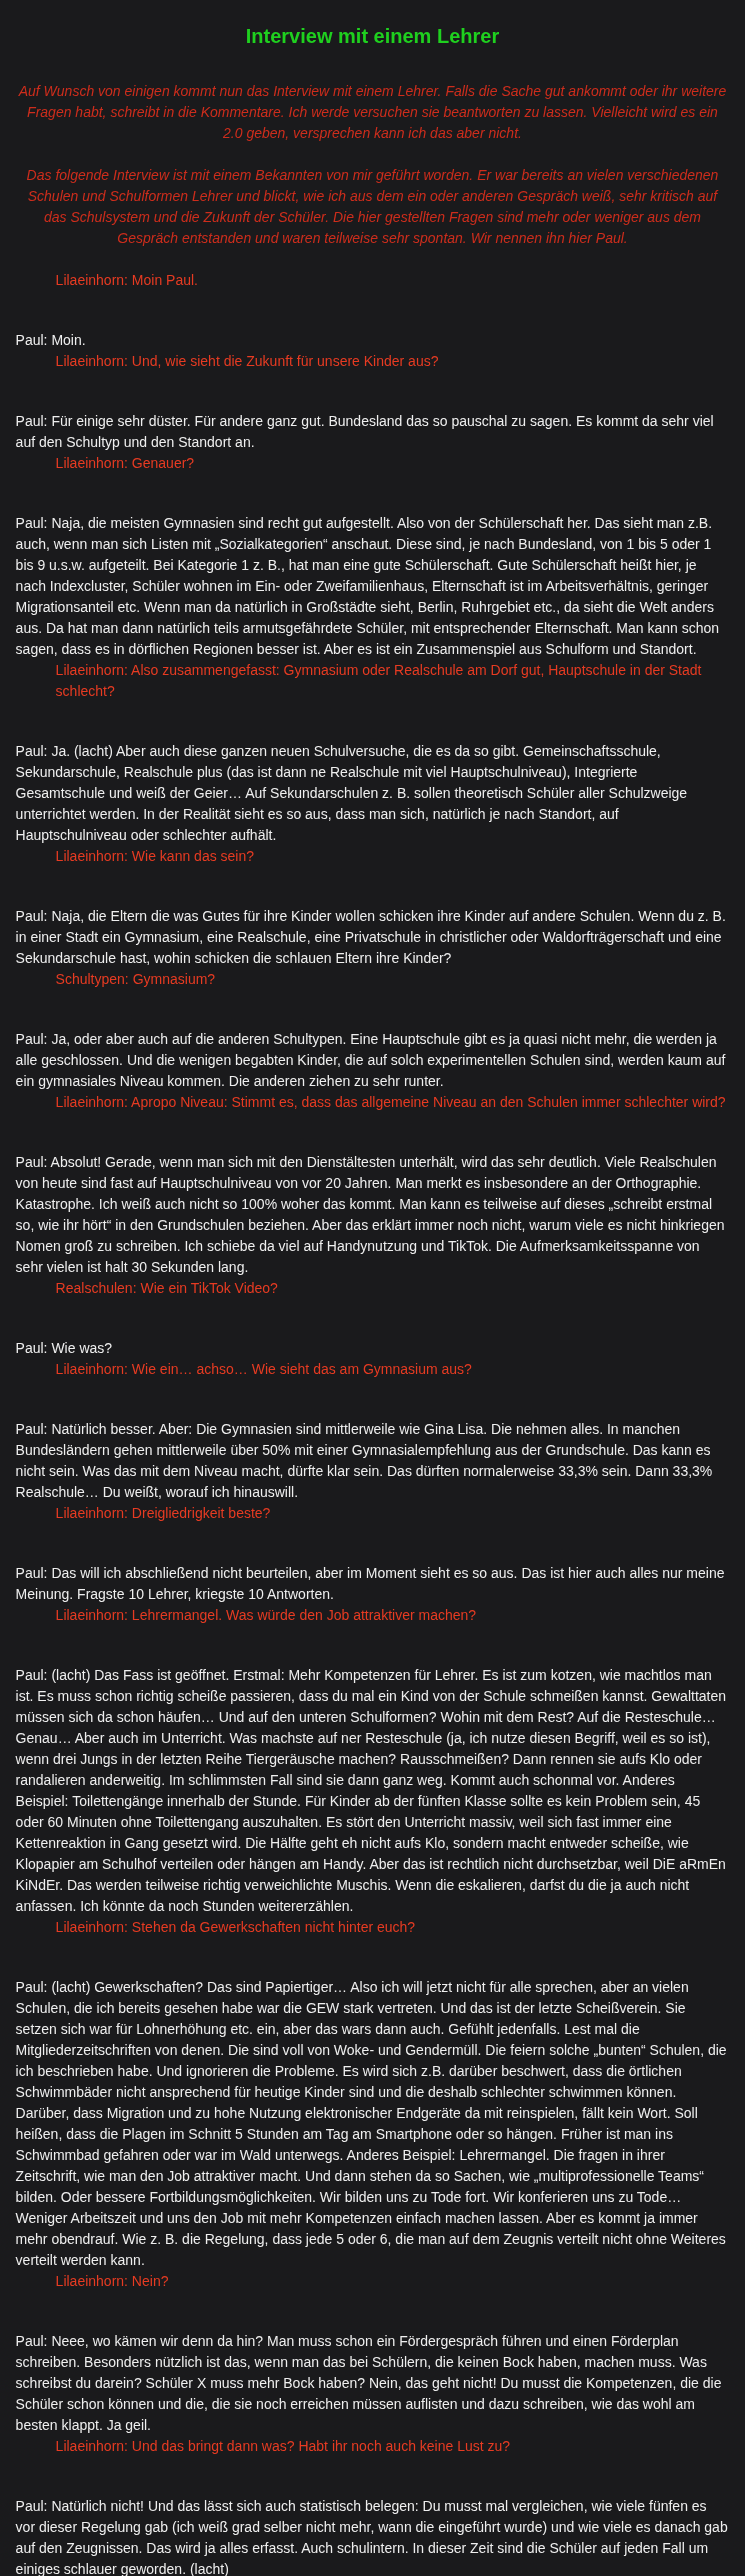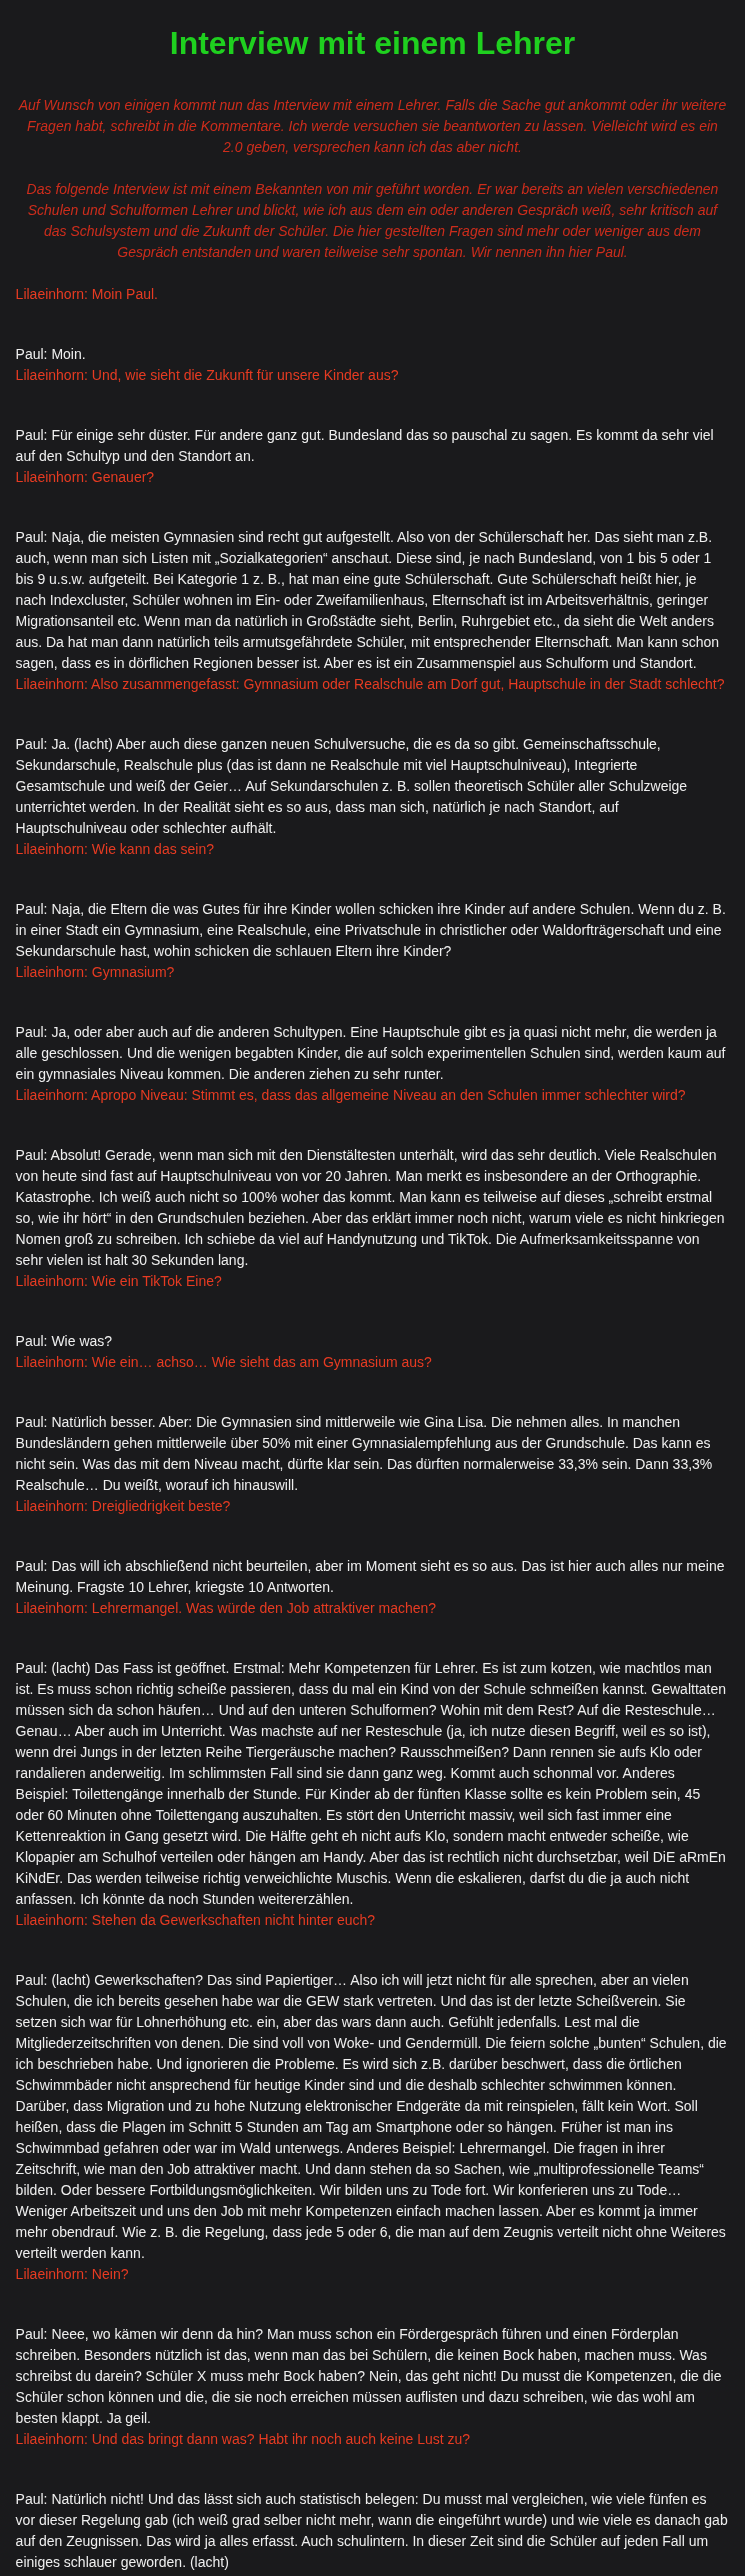--- a/index.html
+++ b/index.html
@@ -17,42 +17,42 @@
     font-family:"Liberation Sans","DejaVu Sans",sans-serif;
     -webkit-font-smoothing:antialiased;
   }
   .page{
     padding:18.4px 15.6px 28px 15.6px;
     box-sizing:border-box;
   }
   h1.title{
     color:var(--title);
     text-align:center;
-    font-size:32px;
+    font-size:20px;
     font-weight:bold;
     margin:7px 0 33px 0;
     letter-spacing:0;
   }
   .intro p{
     color:var(--intro);
     font-style:italic;
     font-size:14px;
     line-height:21px;
     margin:0 0 21px 0;
     text-align:center;
   }
   .dialogue{
     margin-top:21px;
   }
   .dialogue .turn{
     font-size:14px;
     line-height:21px;
     margin:0;
   }
-  .dialogue .turn.question{color:var(--question);}
+  .dialogue .turn.question{color:var(--question);margin-left:40px;}
   .dialogue .turn.answer{color:var(--answer);margin-top:39px;}
 </style>
 </head>
 <body>
 
 <div class="page">
   <h1 class="title">Interview mit einem Lehrer</h1>
 
   <div class="intro">
     <p>Auf Wunsch von einigen kommt nun das Interview mit einem Lehrer. Falls die Sache gut ankommt oder ihr weitere Fragen habt, schreibt in die Kommentare. Ich werde versuchen sie beantworten zu lassen. Vielleicht wird es ein 2.0 geben, versprechen kann ich das aber nicht.</p>
@@ -63,25 +63,25 @@
       <div class="turn question">Lilaeinhorn: Moin Paul.</div>
       <div class="turn answer">Paul: Moin.</div>
       <div class="turn question">Lilaeinhorn: Und, wie sieht die Zukunft für unsere Kinder aus?</div>
       <div class="turn answer">Paul: Für einige sehr düster. Für andere ganz gut. Bundesland das so pauschal zu sagen. Es kommt da sehr viel auf den Schultyp und den Standort an.</div>
       <div class="turn question">Lilaeinhorn: Genauer?</div>
       <div class="turn answer">Paul: Naja, die meisten Gymnasien sind recht gut aufgestellt. Also von der Schülerschaft her. Das sieht man z.B. auch, wenn man sich Listen mit „Sozialkategorien“ anschaut. Diese sind, je nach Bundesland, von 1 bis 5 oder 1 bis 9 u.s.w. aufgeteilt. Bei Kategorie 1 z. B., hat man eine gute Schülerschaft. Gute Schülerschaft heißt hier, je nach Indexcluster, Schüler wohnen im Ein- oder Zweifamilienhaus, Elternschaft ist im Arbeitsverhältnis, geringer Migrationsanteil etc. Wenn man da natürlich in Großstädte sieht, Berlin, Ruhrgebiet etc., da sieht die Welt anders aus. Da hat man dann natürlich teils armutsgefährdete Schüler, mit entsprechender Elternschaft. Man kann schon sagen, dass es in dörflichen Regionen besser ist. Aber es ist ein Zusammenspiel aus Schulform und Standort.</div>
       <div class="turn question">Lilaeinhorn: Also zusammengefasst: Gymnasium oder Realschule am Dorf gut, Hauptschule in der Stadt schlecht?</div>
       <div class="turn answer">Paul: Ja. (lacht) Aber auch diese ganzen neuen Schulversuche, die es da so gibt. Gemeinschaftsschule, Sekundarschule, Realschule plus (das ist dann ne Realschule mit viel Hauptschulniveau), Integrierte Gesamtschule und weiß der Geier… Auf Sekundarschulen z. B. sollen theoretisch Schüler aller Schulzweige unterrichtet werden. In der Realität sieht es so aus, dass man sich, natürlich je nach Standort, auf Hauptschulniveau oder schlechter aufhält.</div>
       <div class="turn question">Lilaeinhorn: Wie kann das sein?</div>
       <div class="turn answer">Paul: Naja, die Eltern die was Gutes für ihre Kinder wollen schicken ihre Kinder auf andere Schulen. Wenn du z. B. in einer Stadt ein Gymnasium, eine Realschule, eine Privatschule in christlicher oder Waldorfträgerschaft und eine Sekundarschule hast, wohin schicken die schlauen Eltern ihre Kinder?</div>
-      <div class="turn question">Lilaeinhorn: Gymnasium?</div>
+      <div class="turn question">Schultypen: Gymnasium?</div>
       <div class="turn answer">Paul: Ja, oder aber auch auf die anderen Schultypen. Eine Hauptschule gibt es ja quasi nicht mehr, die werden ja alle geschlossen. Und die wenigen begabten Kinder, die auf solch experimentellen Schulen sind, werden kaum auf ein gymnasiales Niveau kommen. Die anderen ziehen zu sehr runter.</div>
       <div class="turn question">Lilaeinhorn: Apropo Niveau: Stimmt es, dass das allgemeine Niveau an den Schulen immer schlechter wird?</div>
       <div class="turn answer">Paul: Absolut! Gerade, wenn man sich mit den Dienstältesten unterhält, wird das sehr deutlich. Viele Realschulen von heute sind fast auf Hauptschulniveau von vor 20 Jahren. Man merkt es insbesondere an der Orthographie. Katastrophe. Ich weiß auch nicht so 100% woher das kommt. Man kann es teilweise auf dieses „schreibt erstmal so, wie ihr hört“ in den Grundschulen beziehen. Aber das erklärt immer noch nicht, warum viele es nicht hinkriegen Nomen groß zu schreiben. Ich schiebe da viel auf Handynutzung und TikTok. Die Aufmerksamkeitsspanne von sehr vielen ist halt 30 Sekunden lang.</div>
-      <div class="turn question">Lilaeinhorn: Wie ein TikTok Eine?</div>
+      <div class="turn question">Realschulen: Wie ein TikTok Video?</div>
       <div class="turn answer">Paul: Wie was?</div>
       <div class="turn question">Lilaeinhorn: Wie ein… achso… Wie sieht das am Gymnasium aus?</div>
       <div class="turn answer">Paul: Natürlich besser. Aber: Die Gymnasien sind mittlerweile wie Gina Lisa. Die nehmen alles. In manchen Bundesländern gehen mittlerweile über 50% mit einer Gymnasialempfehlung aus der Grundschule. Das kann es nicht sein. Was das mit dem Niveau macht, dürfte klar sein. Das dürften normalerweise 33,3% sein. Dann 33,3% Realschule… Du weißt, worauf ich hinauswill.</div>
       <div class="turn question">Lilaeinhorn: Dreigliedrigkeit beste?</div>
       <div class="turn answer">Paul: Das will ich abschließend nicht beurteilen, aber im Moment sieht es so aus. Das ist hier auch alles nur meine Meinung. Fragste 10 Lehrer, kriegste 10 Antworten.</div>
       <div class="turn question">Lilaeinhorn: Lehrermangel. Was würde den Job attraktiver machen?</div>
       <div class="turn answer">Paul: (lacht) Das Fass ist geöffnet. Erstmal: Mehr Kompetenzen für Lehrer. Es ist zum kotzen, wie machtlos man ist. Es muss schon richtig scheiße passieren, dass du mal ein Kind von der Schule schmeißen kannst. Gewalttaten müssen sich da schon häufen… Und auf den unteren Schulformen? Wohin mit dem Rest? Auf die Resteschule… Genau… Aber auch im Unterricht. Was machste auf ner Resteschule (ja, ich nutze diesen Begriff, weil es so ist), wenn drei Jungs in der letzten Reihe Tiergeräusche machen? Rausschmeißen? Dann rennen sie aufs Klo oder randalieren anderweitig. Im schlimmsten Fall sind sie dann ganz weg. Kommt auch schonmal vor. Anderes Beispiel: Toilettengänge innerhalb der Stunde. Für Kinder ab der fünften Klasse sollte es kein Problem sein, 45 oder 60 Minuten ohne Toilettengang auszuhalten. Es stört den Unterricht massiv, weil sich fast immer eine Kettenreaktion in Gang gesetzt wird. Die Hälfte geht eh nicht aufs Klo, sondern macht entweder scheiße, wie Klopapier am Schulhof verteilen oder hängen am Handy. Aber das ist rechtlich nicht durchsetzbar, weil DiE aRmEn KiNdEr. Das werden teilweise richtig verweichlichte Muschis. Wenn die eskalieren, darfst du die ja auch nicht anfassen. Ich könnte da noch Stunden weitererzählen.</div>
       <div class="turn question">Lilaeinhorn: Stehen da Gewerkschaften nicht hinter euch?</div>
       <div class="turn answer">Paul: (lacht) Gewerkschaften? Das sind Papiertiger… Also ich will jetzt nicht für alle sprechen, aber an vielen Schulen, die ich bereits gesehen habe war die GEW stark vertreten. Und das ist der letzte Scheißverein. Sie setzen sich war für Lohnerhöhung etc. ein, aber das wars dann auch. Gefühlt jedenfalls. Lest mal die Mitgliederzeitschriften von denen. Die sind voll von Woke- und Gendermüll. Die feiern solche „bunten“ Schulen, die ich beschrieben habe. Und ignorieren die Probleme. Es wird sich z.B. darüber beschwert, dass die örtlichen Schwimmbäder nicht ansprechend für heutige Kinder sind und die deshalb schlechter schwimmen können. Darüber, dass Migration und zu hohe Nutzung elektronischer Endgeräte da mit reinspielen, fällt kein Wort. Soll heißen, dass die Plagen im Schnitt 5 Stunden am Tag am Smartphone oder so hängen. Früher ist man ins Schwimmbad gefahren oder war im Wald unterwegs. Anderes Beispiel: Lehrermangel. Die fragen in ihrer Zeitschrift, wie man den Job attraktiver macht. Und dann stehen da so Sachen, wie „multiprofessionelle Teams“ bilden. Oder bessere Fortbildungsmöglichkeiten. Wir bilden uns zu Tode fort. Wir konferieren uns zu Tode… Weniger Arbeitszeit und uns den Job mit mehr Kompetenzen einfach machen lassen. Aber es kommt ja immer mehr obendrauf. Wie z. B. die Regelung, dass jede 5 oder 6, die man auf dem Zeugnis verteilt nicht ohne Weiteres verteilt werden kann.</div>
       <div class="turn question">Lilaeinhorn: Nein?</div>

